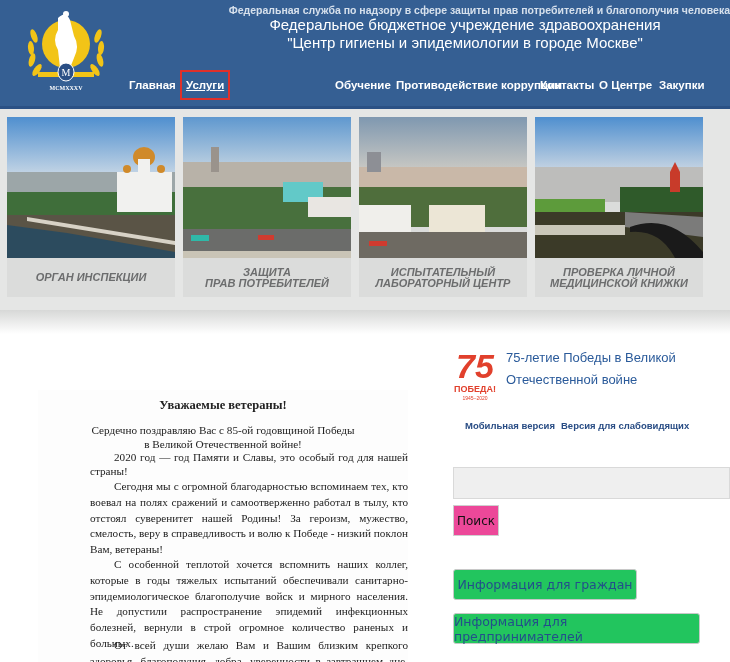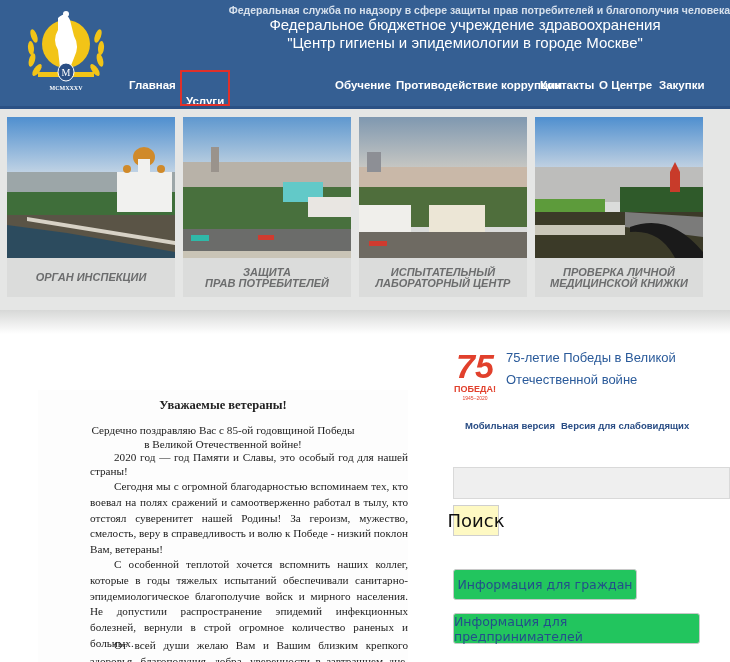--- a/index.html
+++ b/index.html
@@ -6,21 +6,21 @@
   html, body { width: 730px; height: 662px; overflow: hidden; background: #ffffff; font-family: "Liberation Sans", sans-serif; }
 
   
   .header { position: absolute; left: 0; top: 0; width: 730px; height: 108px; background: #355f93; }
   .header-bottom { position: absolute; left: 0; top: 106px; width: 730px; height: 3px; background: #2b5185; }
   .logo { position: absolute; left: 24px; top: 6px; width: 84px; height: 88px; }
   .top-line { position: absolute; left: 200px; top: 4px; width: 530px; text-align: right; color: #d6e0ec; font-size: 10.5px; font-weight: bold; }
   .org-title { position: absolute; left: 200px; top: 16px; width: 530px; text-align: center; color: #ffffff; font-size: 15px; line-height: 18px; }
   .nav { position: absolute; left: 120px; top: 72px; width: 610px; height: 26px; }
   .nav-item { position: absolute; top: 0; height: 26px; line-height: 26px; color: #ffffff; font-size: 11.5px; font-weight: bold; white-space: nowrap; cursor: pointer; }
-  .nav-item.active { outline: 2px solid #e0302a; outline-offset: 0; padding: 16px 4px; text-decoration: underline; }
+  .nav-item.active { outline: 2px solid #e0302a; outline-offset: 0; padding: 0 4px; text-decoration: underline; }
 
   
   .strip { position: absolute; left: 0; top: 109px; width: 730px; height: 201px; background: #e5e6e5; }
   .strip-shadow { position: absolute; left: 0; top: 310px; width: 730px; height: 24px; background: linear-gradient(#d7d8d7, #ffffff); }
   .tile { position: absolute; top: 117px; width: 168px; height: 180px; background: #dbdcdb; cursor: pointer; }
   .tile .photo { position: absolute; left: 0; top: 0; width: 168px; height: 141px; overflow: hidden; }
   .tile .caption { position: absolute; left: 0; top: 141px; width: 168px; height: 39px; display: flex; align-items: center; justify-content: center; text-align: center; color: #6c6d6e; font-size: 11px; font-style: italic; font-weight: bold; line-height: 11px; text-transform: uppercase; }
 
   
   .letter { position: absolute; left: 38px; top: 360px; width: 370px; height: 322px; background: #fdfdfd; color: #222; font-family: "Liberation Serif", serif; margin-top: 30px; }
@@ -28,21 +28,21 @@
   .letter-p { position: absolute; font-size: 11.2px; line-height: 15.8px; text-align: justify; }
   .center { text-align: center; }
   .sign { position: absolute; left: 50px; top: 316px; font-size: 9px; color: #555; }
   .pen { position: absolute; left: 226px; top: 308px; width: 12px; height: 14px; }
 
   
   .victory-logo { position: absolute; left: 452px; top: 346px; width: 46px; height: 56px; }
   .victory-link { position: absolute; left: 506px; top: 347px; width: 224px; color: #2a5a9a; font-size: 13px; line-height: 22px; cursor: pointer; }
   .ver-link { position: absolute; top: 420px; color: #284c84; font-size: 9.5px; font-weight: bold; cursor: pointer; white-space: nowrap; }
   .search-input { position: absolute; left: 453px; top: 467px; width: 277px; height: 32px; background: #efefef; border: 1px solid #d9d9d9; }
-  .search-btn { position: absolute; left: 453px; top: 505px; width: 46px; height: 31px; background: #fef9c3; border: 1px solid #cfcfcf; font-size: 18px; color: #111; display: flex; align-items: center; justify-content: center; cursor: pointer; font-family: "DejaVu Sans", sans-serif; }
+  .search-btn { position: absolute; left: 453px; top: 505px; width: 46px; height: 31px; background: #ec4899; border: 1px solid #cfcfcf; font-size: 12px; color: #111; display: flex; align-items: center; justify-content: center; cursor: pointer; font-family: "DejaVu Sans", sans-serif; }
   .info-btn { position: absolute; left: 453px; height: 31px; background: #22c55e; border: 1px solid #c8c8c8; border-radius: 3px; color: #234f8a; font-size: 12.5px; display: flex; align-items: center; justify-content: center; cursor: pointer; font-family: "DejaVu Sans", sans-serif; }
 </style>
 </head>
 <body>
 
 <div class="header">
   <svg class="logo" viewBox="0 0 84 88">
 
     <g fill="#f2c417">
       <ellipse cx="10" cy="30" rx="3" ry="7" transform="rotate(-20 10 30)"></ellipse>

